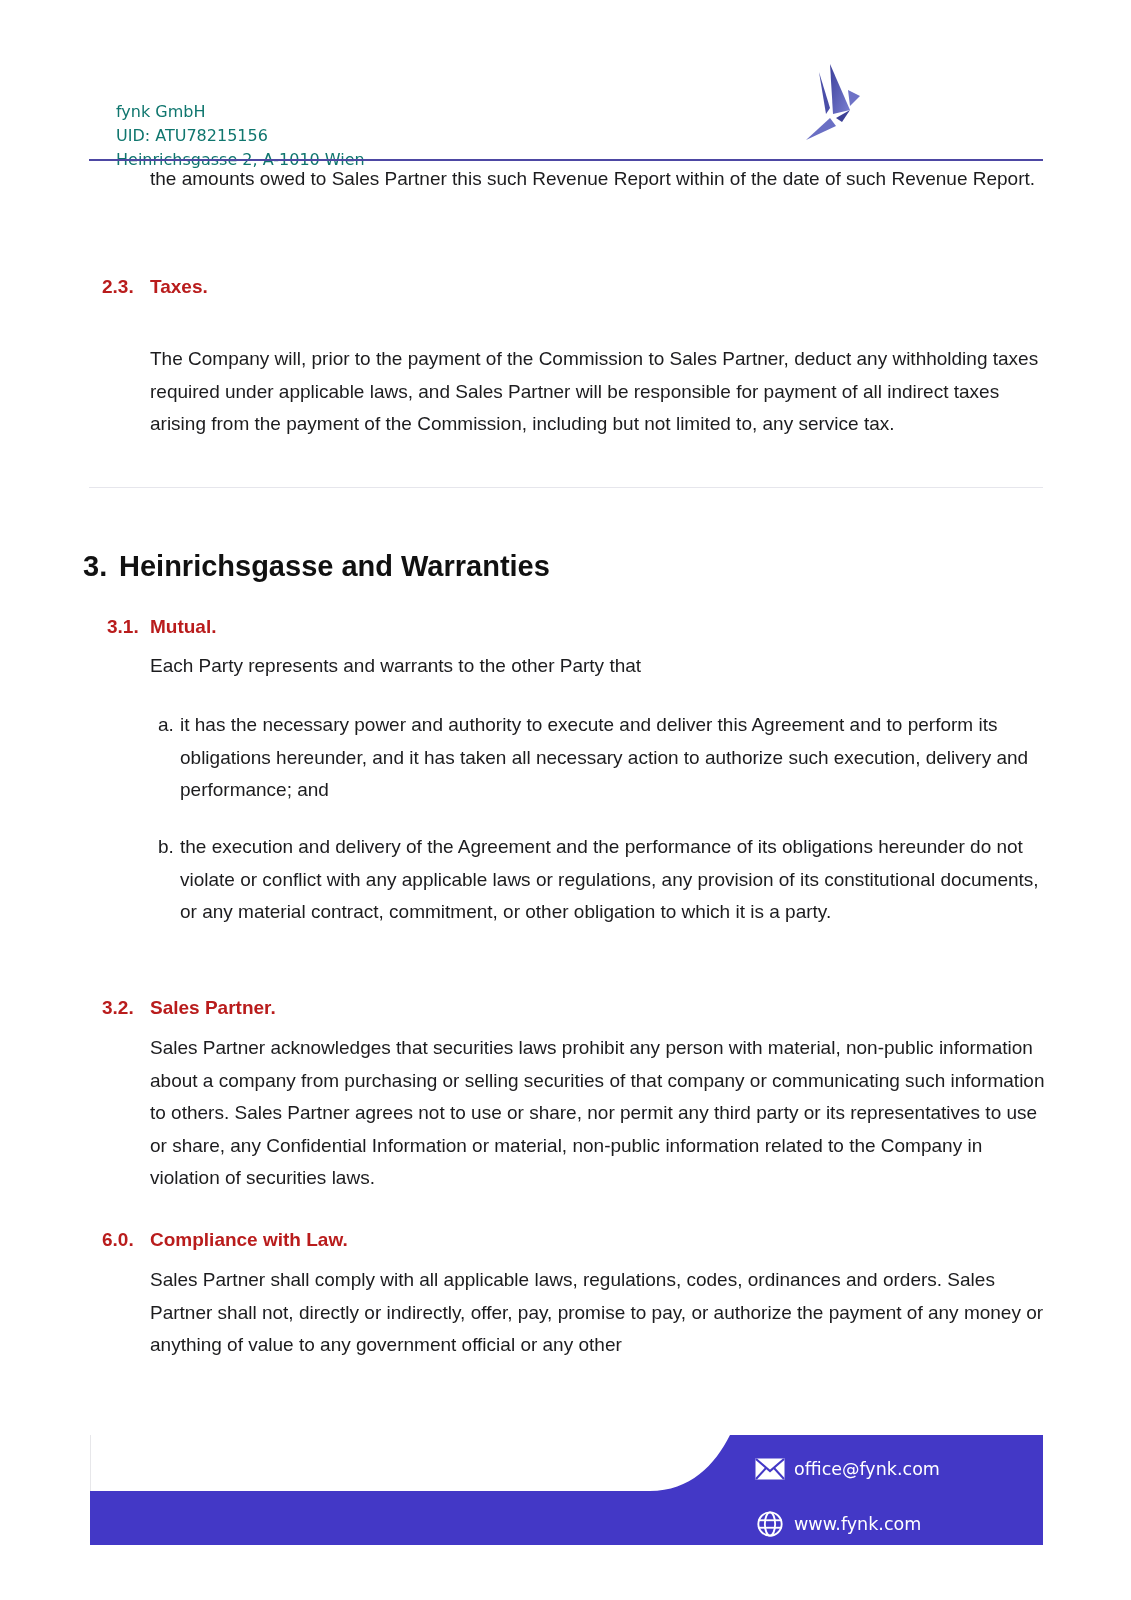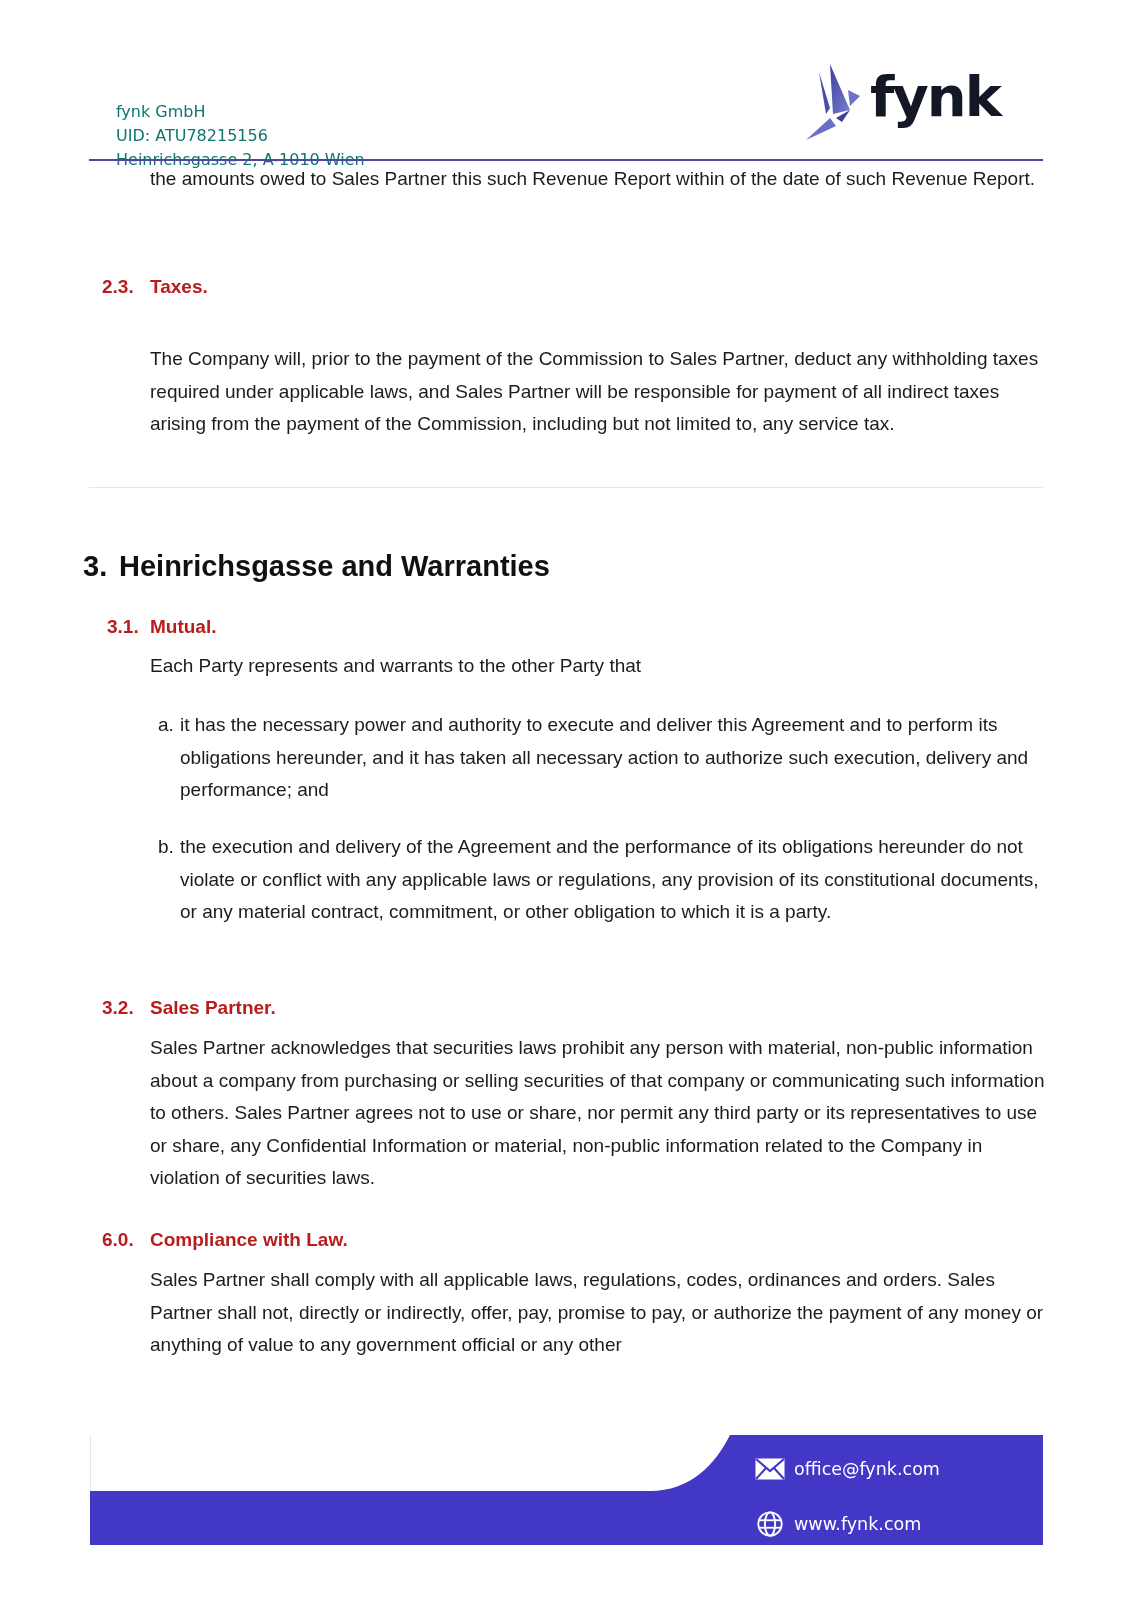--- a/index.html
+++ b/index.html
@@ -81,21 +81,20 @@
         <stop offset="0" stop-color="#3c3f9a"></stop>
         <stop offset="1" stop-color="#7b80d2"></stop>
       </linearGradient>
     </defs>
     <polygon points="13,12 24,48 20,54" fill="#4a4ea8"></polygon>
     <polygon points="24,4 44,50 27,54" fill="url(#bg1)"></polygon>
     <polygon points="42,30 54,36 44,46" fill="#6e72c6"></polygon>
     <polygon points="0,80 24,58 30,66" fill="#6a6fc4"></polygon>
     <polygon points="44,50 30,58 36,62" fill="#3d4196"></polygon>
   </svg>
-  <span class="wordmark">fynk</span>
 </div>
 
 <div class="header-rule"></div>
 
 <div class="content">
   <div class="p" style="top:163px;">the amounts owed to Sales Partner this such Revenue Report within of the date of such Revenue Report.</div>
 
   <div class="h2" style="top:275px;">
     <span class="num">2.3.</span><span>Taxes.</span>
   </div>

